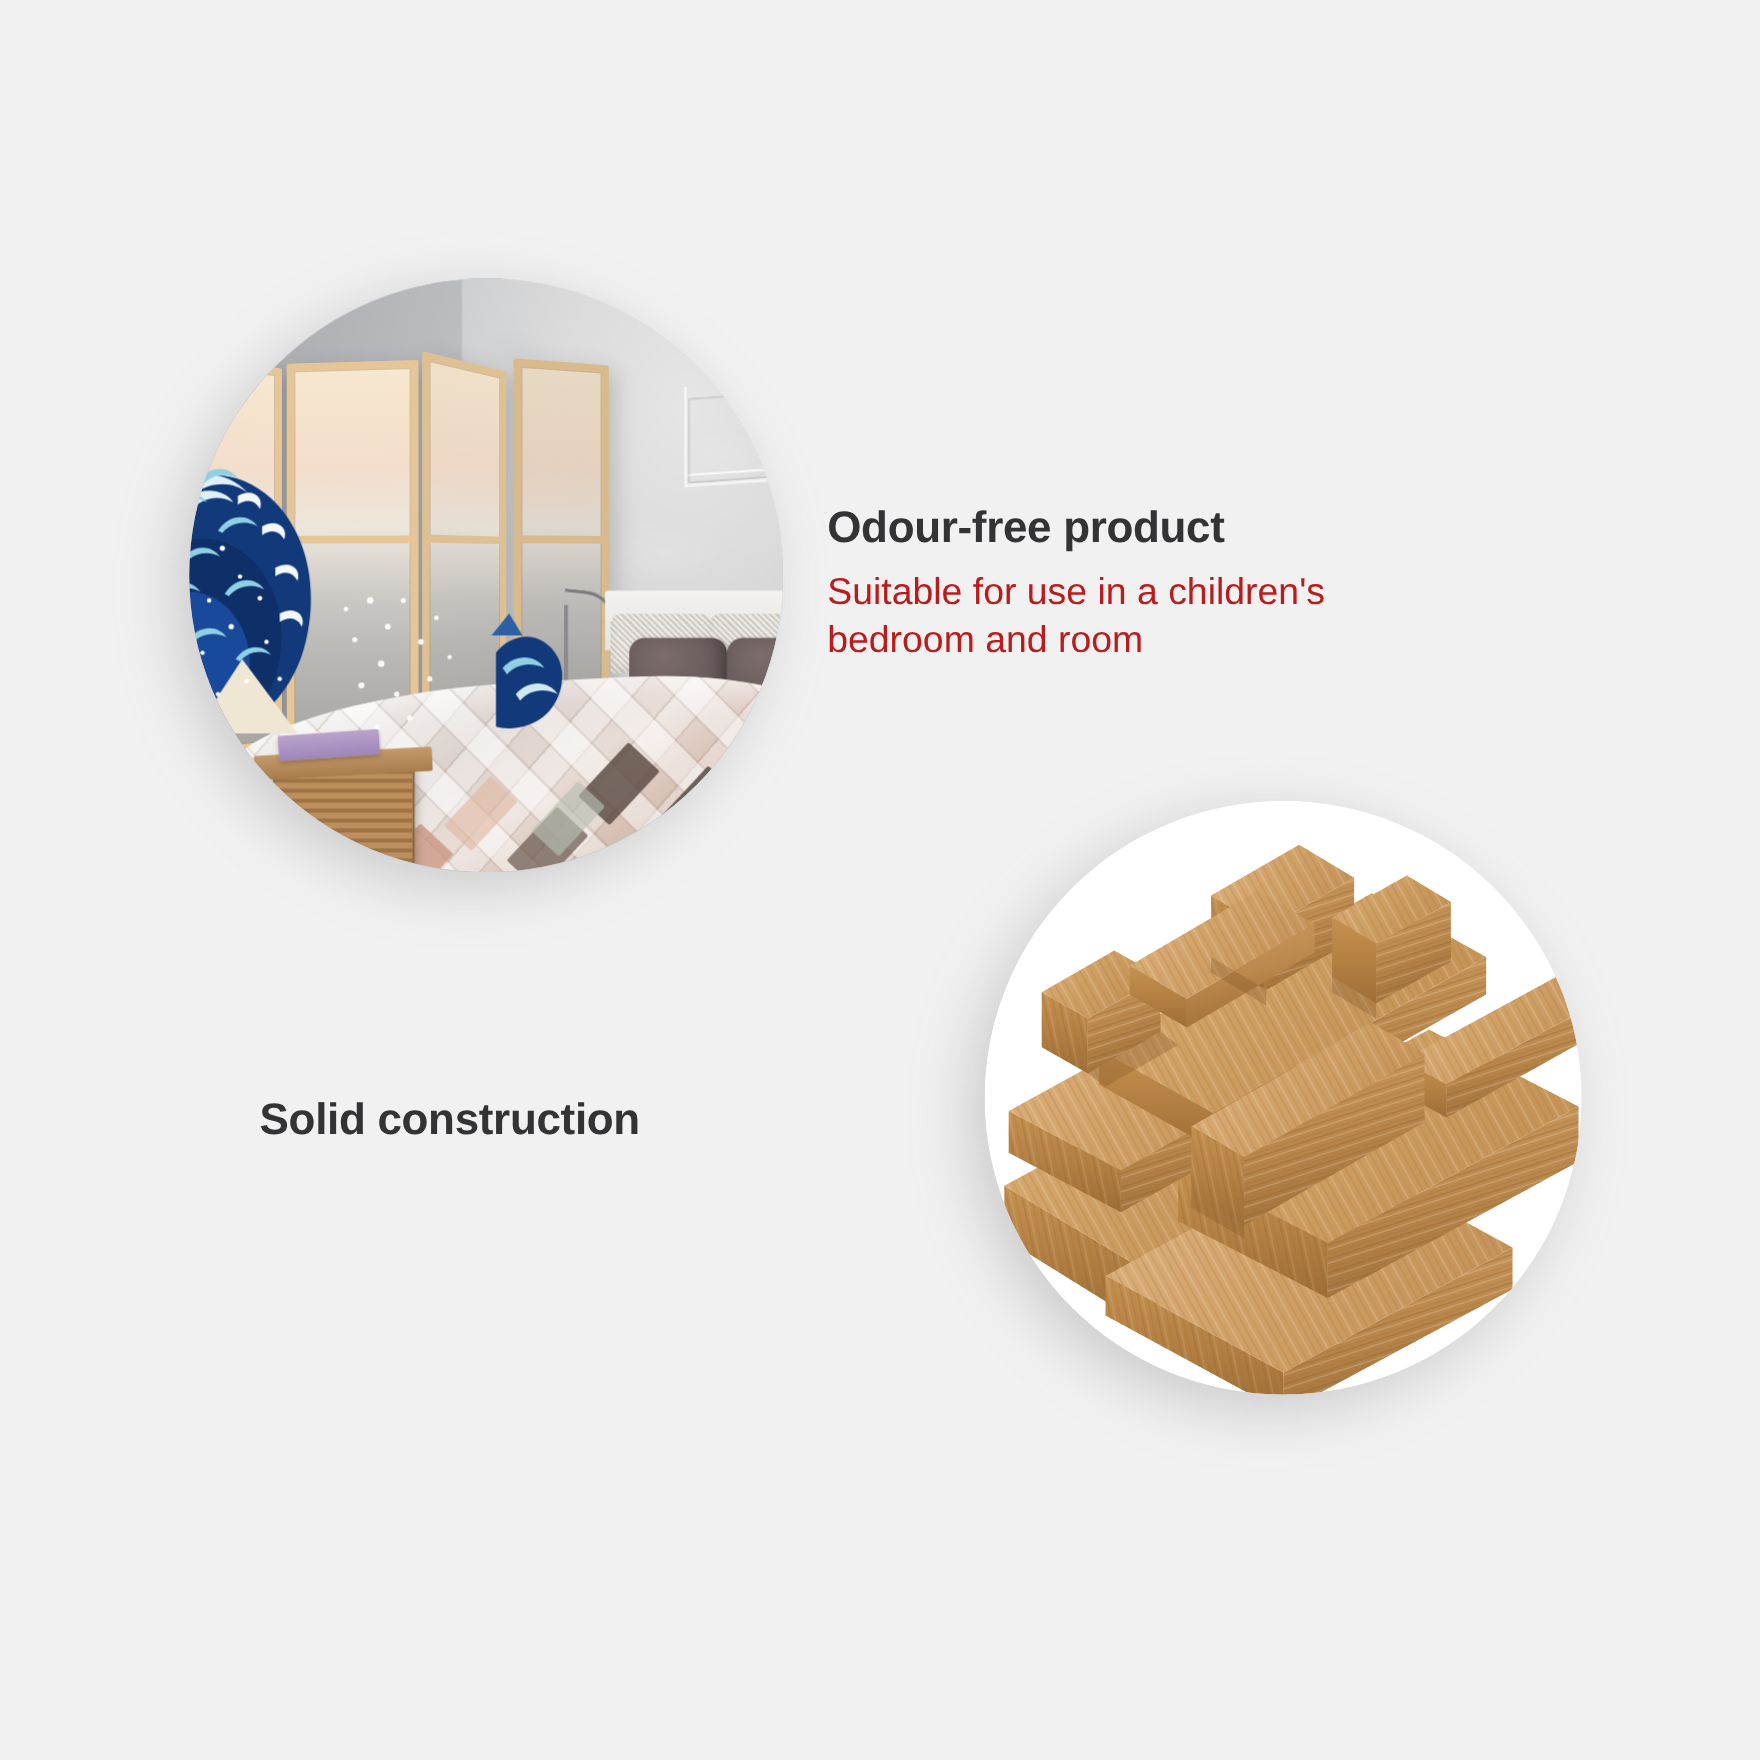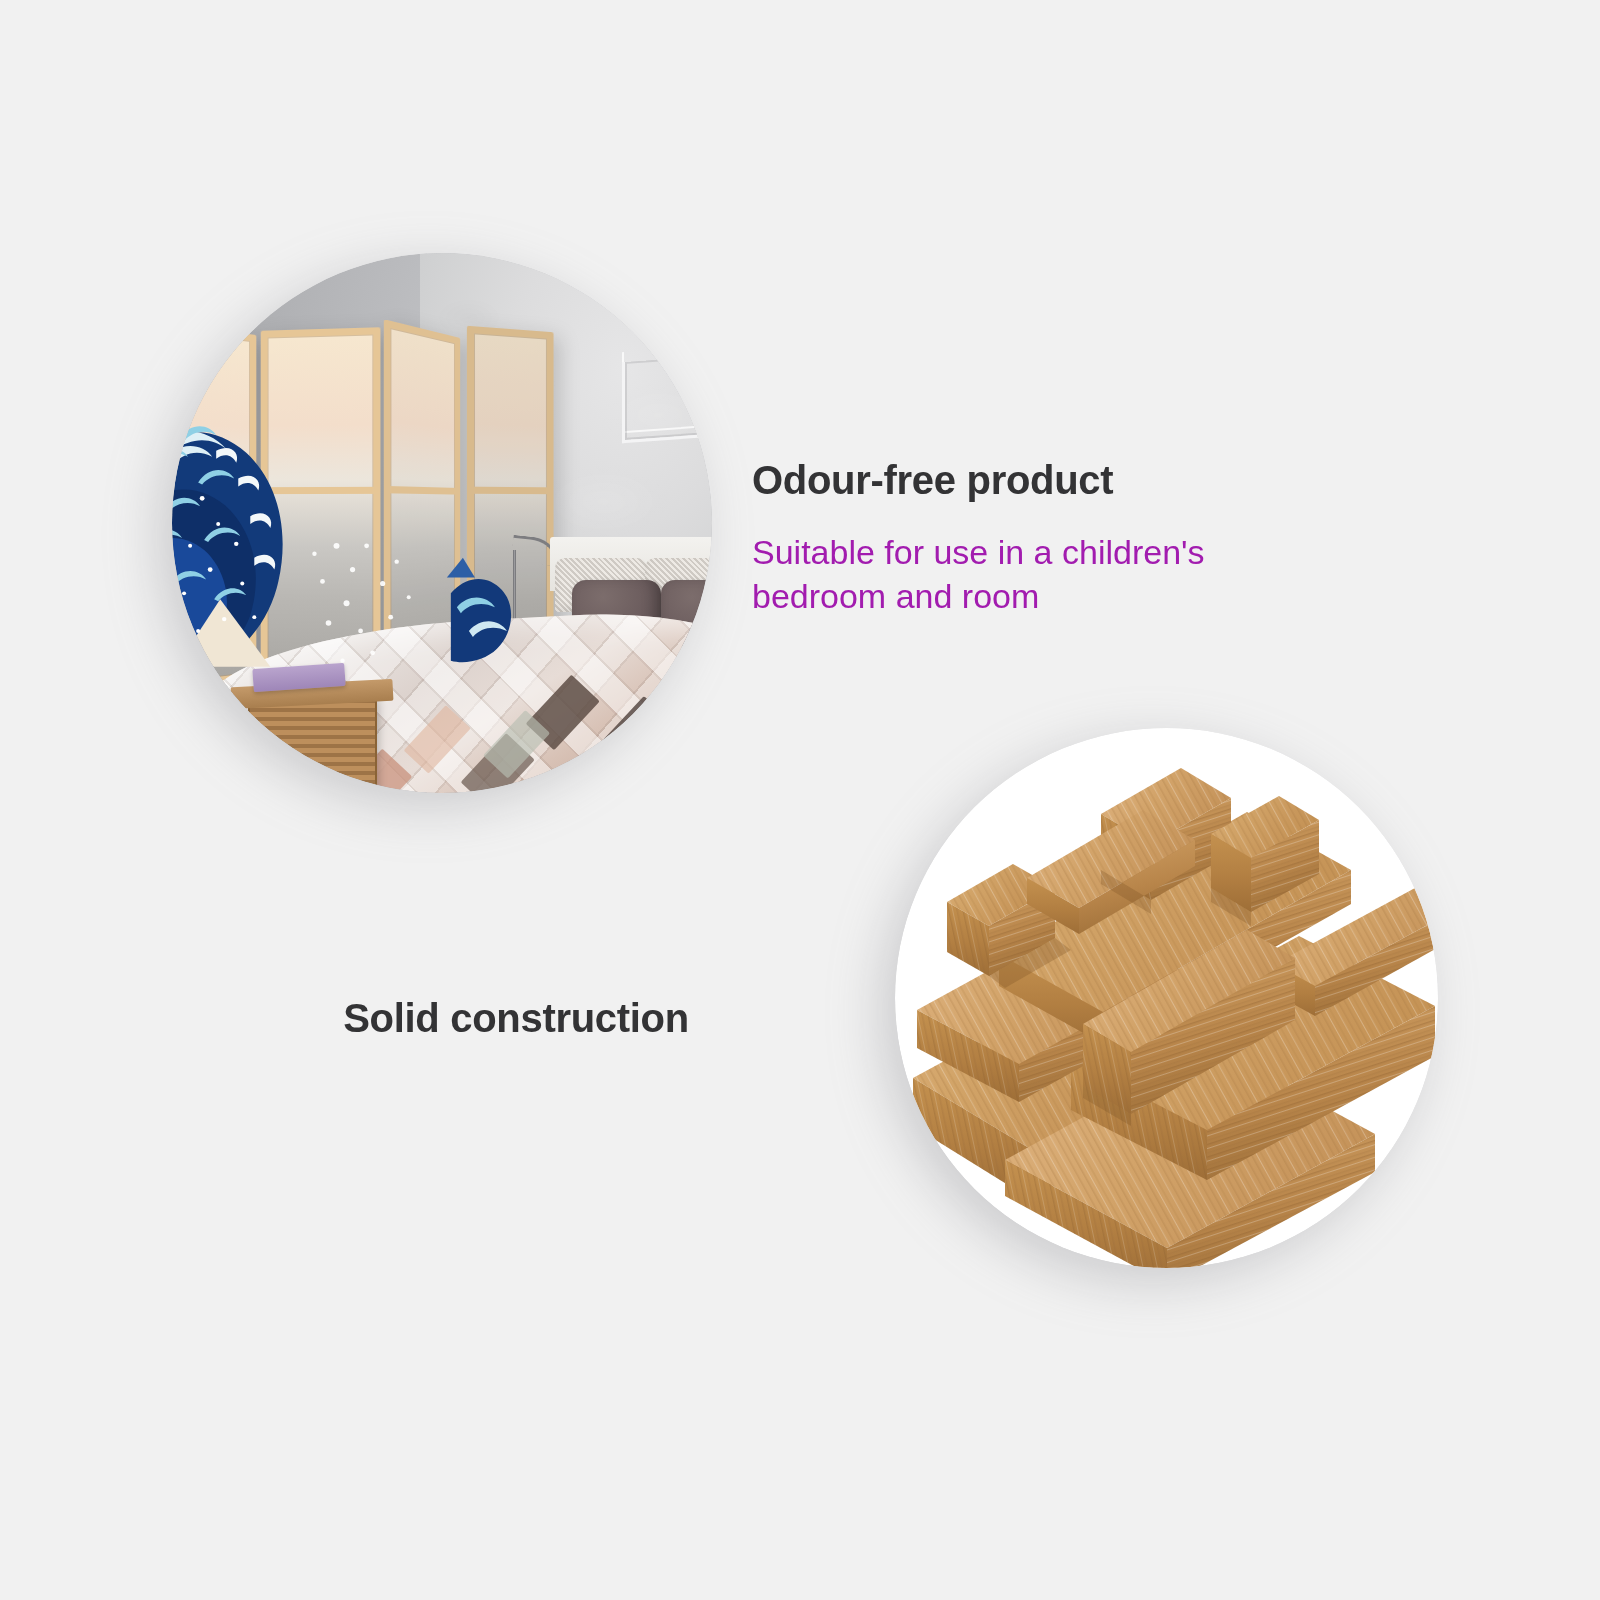--- a/index.html
+++ b/index.html
@@ -252,36 +252,36 @@
 
   
   .text-block { position: absolute; }
 
   #text-odour {
     left: 752px; top: 457px; width: 560px;
     text-align: left;
   }
   #text-solid {
     left: 236px; top: 995px; width: 560px;
-    text-align: center;
+    text-align: left;
   }
 
   .feature-title {
     font-size: 40px;
     font-weight: bold;
     color: #333335;
     letter-spacing: -0.3px;
     line-height: 1.15;
   }
   .feature-desc {
     font-size: 34px;
     font-weight: normal;
-    color: #a21caf;
+    color: #b91c1c;
     line-height: 1.28;
-    margin-top: 28px;
+    margin-top: 14px;
   }
 </style>
 </head>
 <body>
 
 <div class="canvas">
 
   <div class="feature-circle" id="circle-bedroom">
     <div class="feature-circle-inner">
       <div class="bd-wall"></div>

